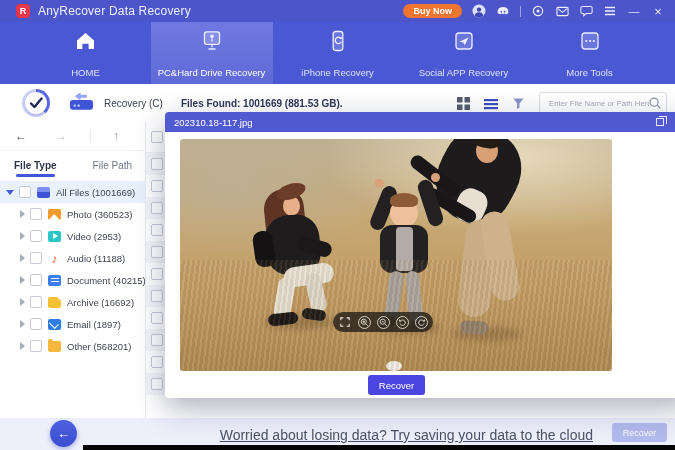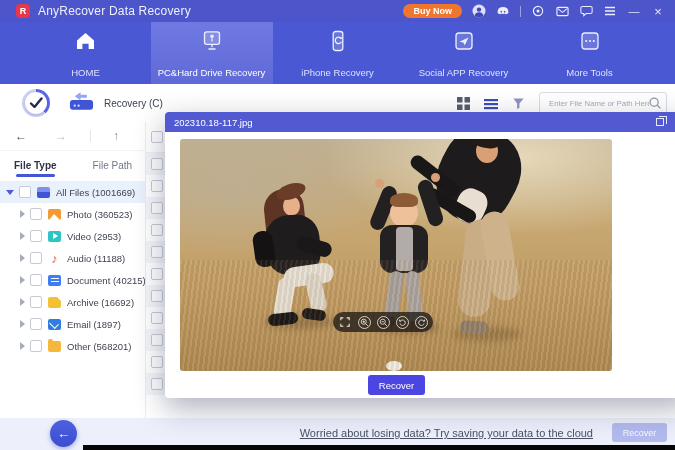--- a/index.html
+++ b/index.html
@@ -101,21 +101,21 @@
   .photo::after{content:"";position:absolute;left:0;right:0;top:52%;bottom:0;
     background:repeating-linear-gradient(97deg,rgba(255,238,205,.10) 0 2px,rgba(110,82,45,.10) 2px 5px);}
   .shape{position:absolute;}
   .viewer-tools{position:absolute;left:168px;top:200px;width:100px;height:20px;border-radius:11px;background:rgba(32,27,22,.78);display:flex;align-items:center;justify-content:center;gap:6px;z-index:3;}
   .tool{width:13px;height:13px;background:none;border:none;padding:0;display:flex;align-items:center;justify-content:center;cursor:pointer;}
   .tool.circled{border:1px solid rgba(245,242,235,.8);border-radius:50%;}
   .m-recover{position:absolute;left:203px;top:263px;width:57px;height:20px;background:#4b45e1;border:none;border-radius:3px;color:#fff;font-size:9.5px;cursor:pointer;font-family:inherit;}
   
   .footer{position:absolute;left:0;right:0;bottom:0;height:32px;background:#edf0fb;}
   .back-circle{position:absolute;left:50px;top:2px;width:27px;height:27px;border-radius:50%;background:linear-gradient(180deg,#4b60e0,#3c4ecf);border:none;color:#fff;font-size:13px;cursor:pointer;box-shadow:0 2px 5px rgba(60,78,207,.4);font-family:inherit;}
-  .cloud-link{position:absolute;right:82px;top:9px;font-size:11px;color:#4a5166;text-decoration:underline;cursor:pointer;}
+  .cloud-link{position:absolute;right:82px;top:9px;font-size:14px;color:#4a5166;text-decoration:underline;cursor:pointer;}
   .f-recover{position:absolute;right:8px;top:5px;width:55px;height:19px;background:#b3baee;border:none;border-radius:3px;color:rgba(255,255,255,.92);font-size:9px;cursor:default;font-family:inherit;}
   .black-strip{position:absolute;left:83px;right:0;bottom:0;height:5px;background:#060606;z-index:8;}
 </style>
 </head>
 <body>
 
 <div class="screen">
 
   <div class="titlebar">
     <div class="logo">R</div>
@@ -224,20 +224,21 @@
     </div>
     <span class="drive-ic">
       <svg width="27" height="20" viewBox="0 0 28 20">
           <path d="M13 1l-6 4.2 6 4.2V6.6h6.5v-3H13z" fill="#93a7f6"></path>
           <rect x="2" y="9" width="24" height="10" rx="3" fill="#3f55d6"></rect>
           <circle cx="7" cy="14.8" r="1.2" fill="#cfe0ff"></circle>
           <circle cx="11" cy="14.8" r="1.2" fill="#cfe0ff"></circle>
         </svg>
     </span>
     <span class="drive-label">Recovery (C)</span>
+    <span class="files-found">Files Found: 1001669 (881.53 GB).</span>
     <div class="sb-right">
       <button class="view-btn">
         <svg width="13" height="13" viewBox="0 0 13 13">
             <rect x="0" y="0" width="5.5" height="5.5" fill="#565d72"></rect>
             <rect x="7.5" y="0" width="5.5" height="5.5" fill="#565d72"></rect>
             <rect x="0" y="7.5" width="5.5" height="5.5" fill="#565d72"></rect>
             <rect x="7.5" y="7.5" width="5.5" height="5.5" fill="#565d72"></rect>
           </svg>
       </button>
       <button class="view-btn">

